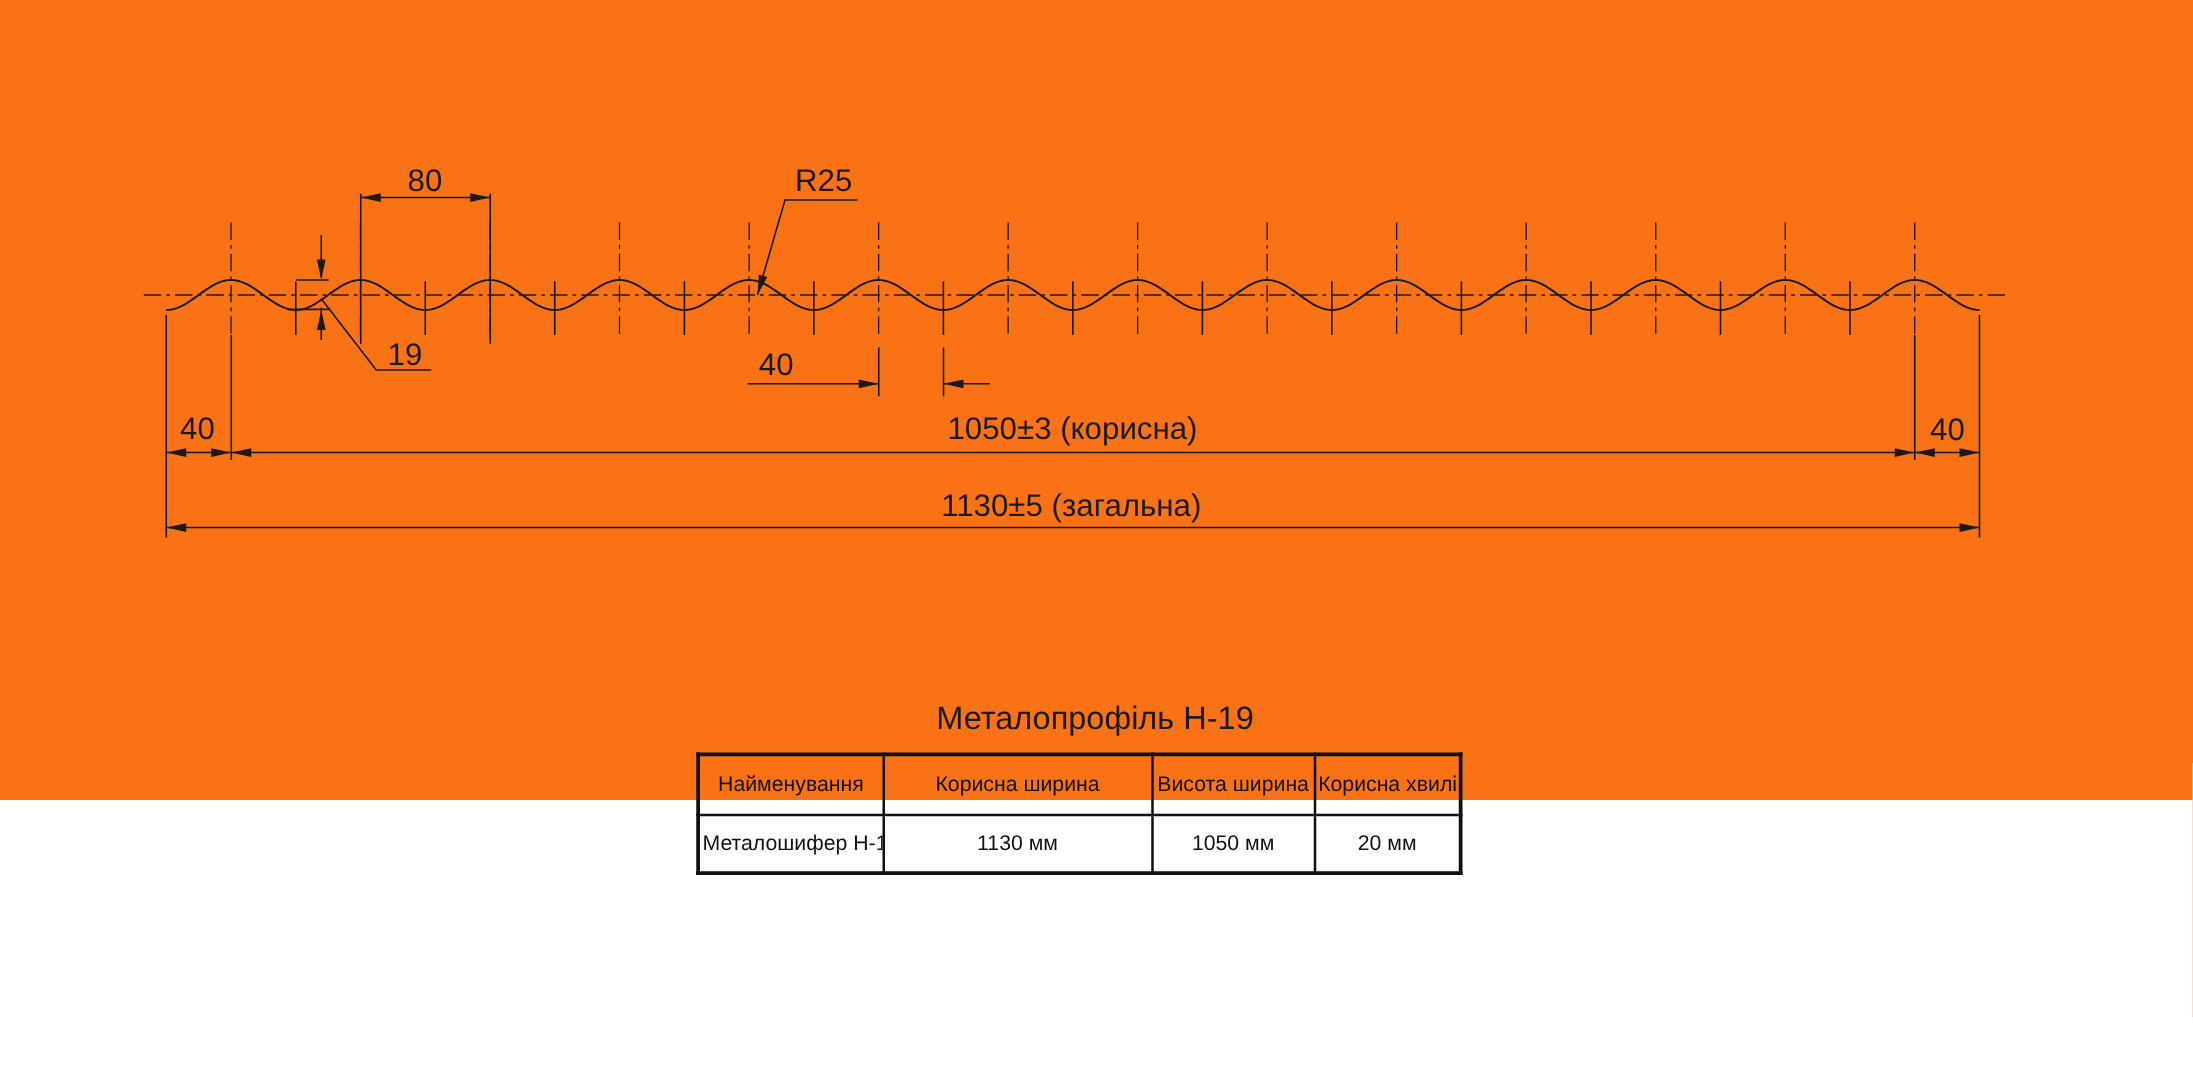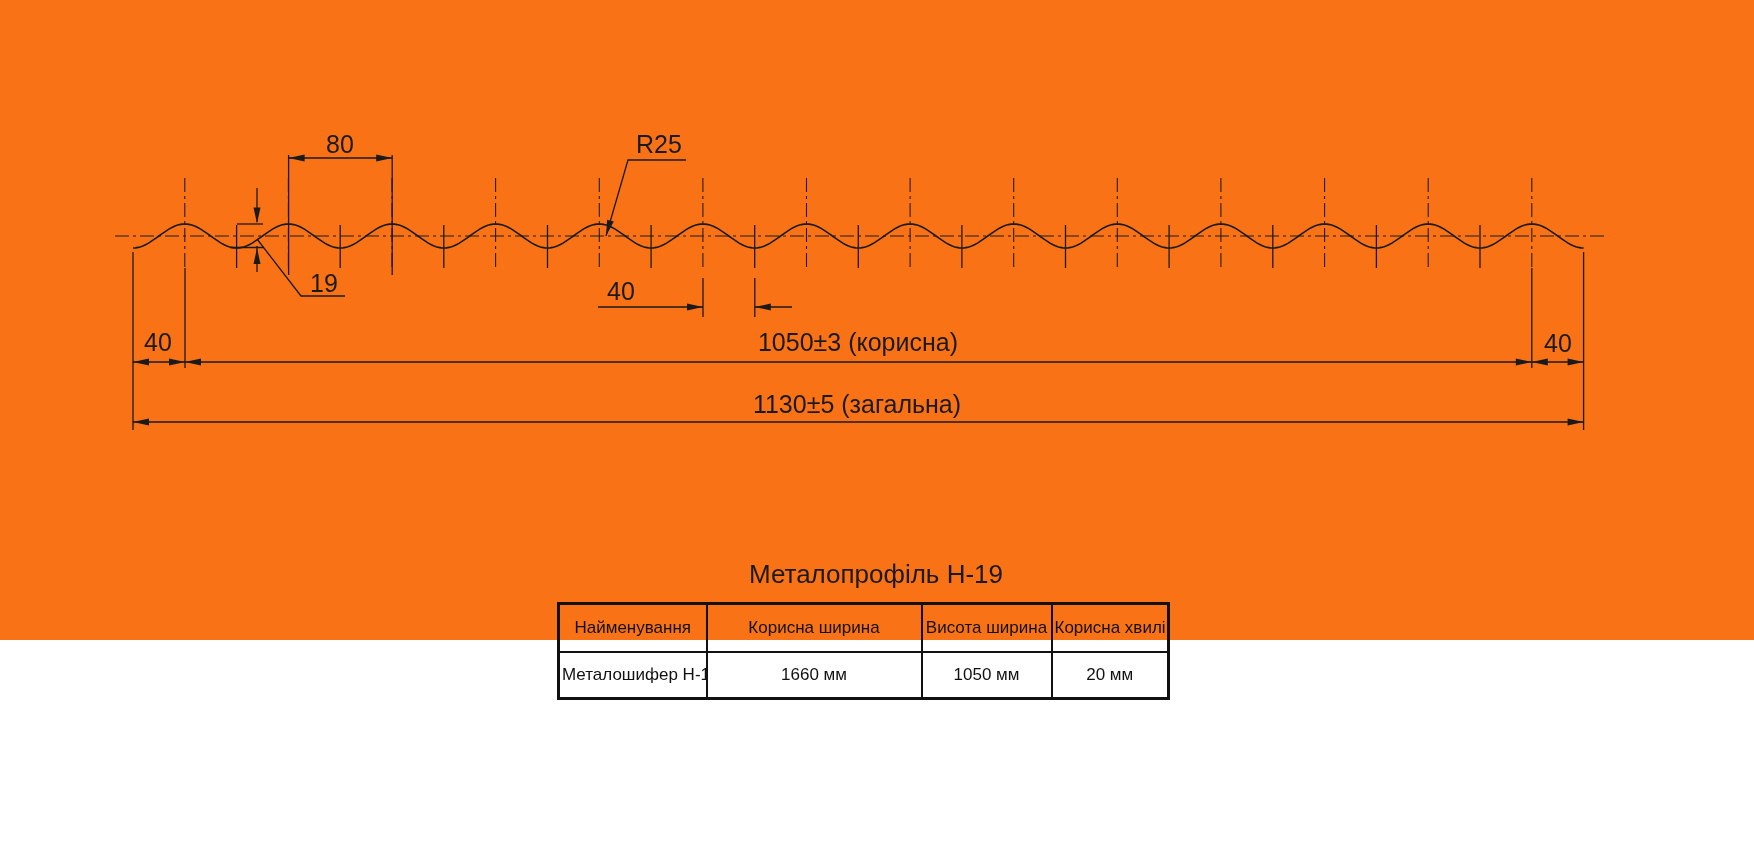--- a/index.html
+++ b/index.html
@@ -126,19 +126,19 @@
     </colgroup>
     <tbody>
         <tr class="hdr">
       <td>Найменування</td>
       <td>Корисна ширина</td>
       <td>Висота ширина</td>
       <td>Корисна хвилі</td>
     </tr>
     <tr class="data">
       <td>Металошифер Н-19</td>
-      <td>1660 мм</td>
+      <td>1130 мм</td>
       <td>1050 мм</td>
       <td>20 мм</td>
     </tr>
   </tbody>
     </table>
 </div>
 
 </body></html>

